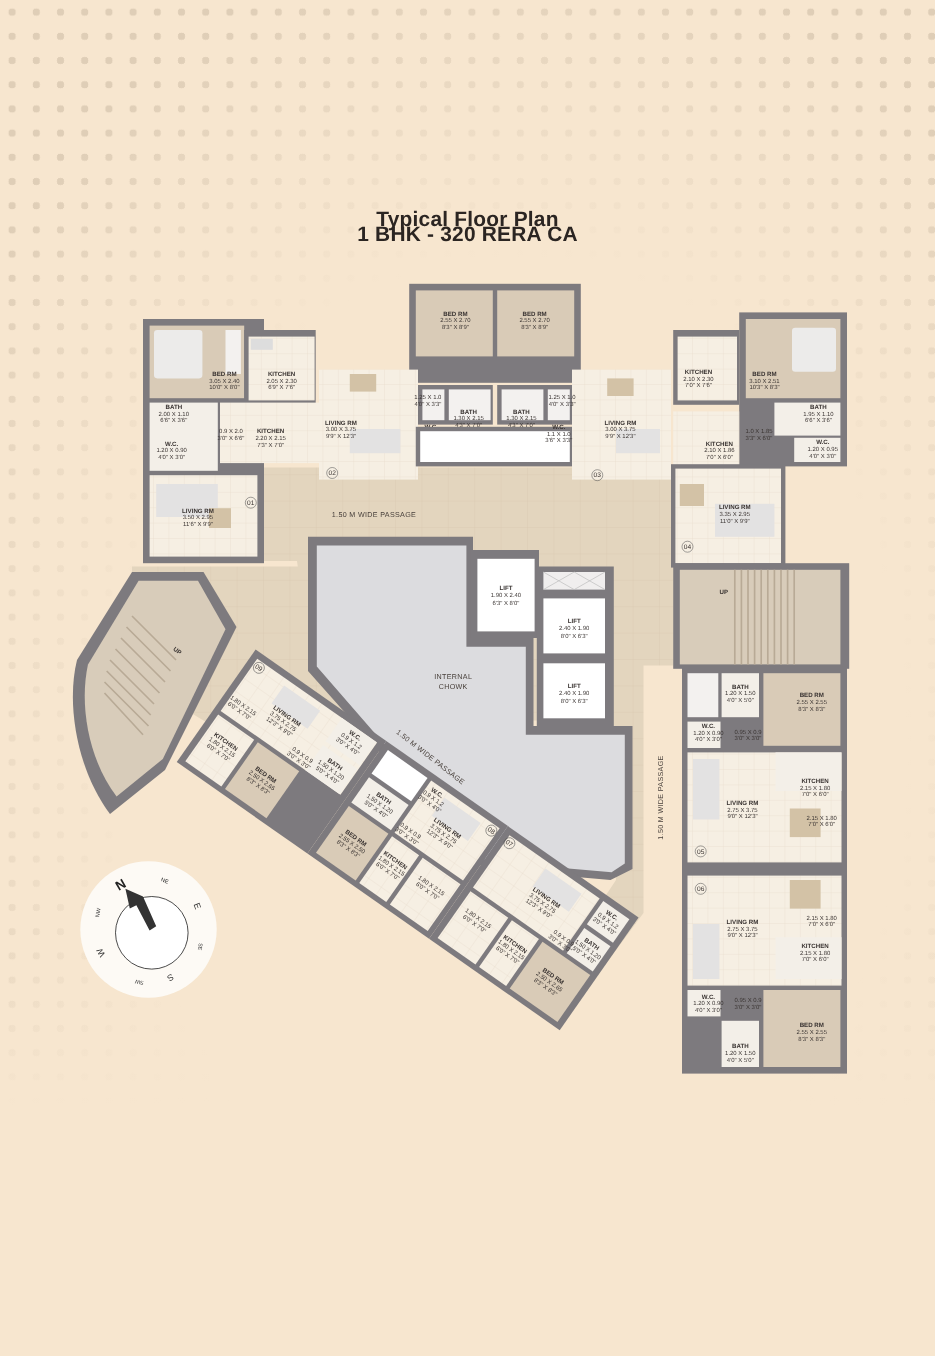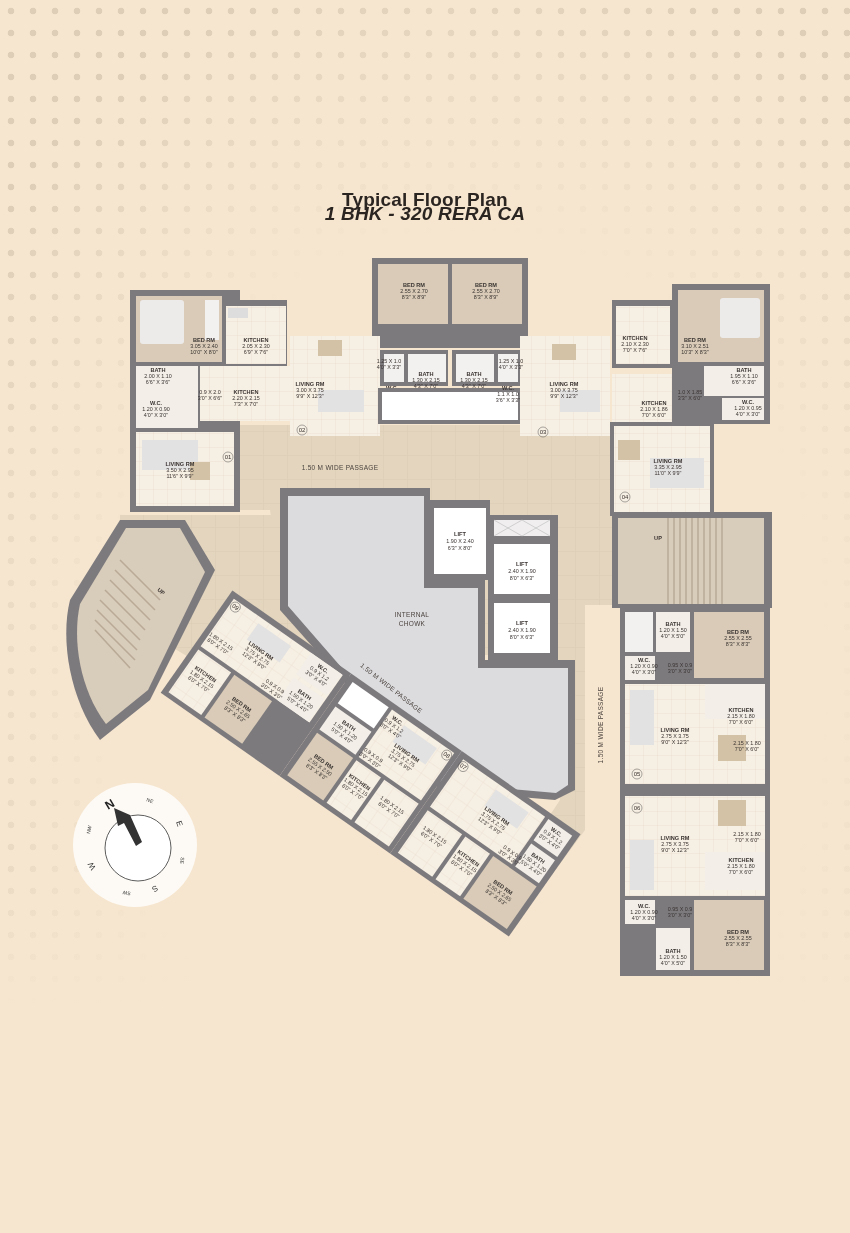--- a/index.html
+++ b/index.html
@@ -3,21 +3,21 @@
 <meta charset="utf-8">
 <style>
   html,body{margin:0;padding:0;}
   body{width:850px;height:1233px;position:relative;overflow:hidden;background:#f7e6cf;font-family:"Liberation Sans",sans-serif;}
   .bg-dots{position:absolute;inset:0;
     background-image:radial-gradient(circle,#dccbb4 3.2px,transparent 3.6px);
     background-size:22px 22px;opacity:.9;}
   .bg-fade{position:absolute;inset:0;background:radial-gradient(ellipse 70% 60% at 55% 55%,#f7e6cf 60%,rgba(247,230,207,0) 100%);}
   .bg-fade2{position:absolute;left:0;right:0;bottom:0;height:380px;background:linear-gradient(180deg,rgba(247,230,207,0),#f7e6cf 40%);}
   .title{position:absolute;left:0;width:850px;text-align:center;color:#2b2522;font-weight:700;font-size:19px;letter-spacing:.2px;}
-  .t1{top:189px;} .t2{top:203px;font-style:italic;}
+  .t1{top:189px;} .t2{top:203px;}
   svg.plan{position:absolute;left:0;top:0;}
   .lbl{font-family:"Liberation Sans",sans-serif;fill:#3a3432;text-anchor:middle;}
   .lh{font-size:5.6px;font-weight:700;}
   .ld{font-size:5.4px;}
   .pass{font-size:6.5px;fill:#4a423d;letter-spacing:.3px;}
   .num{font-size:6px;fill:#3a3432;}
 </style>
 </head>
 <body>
 

